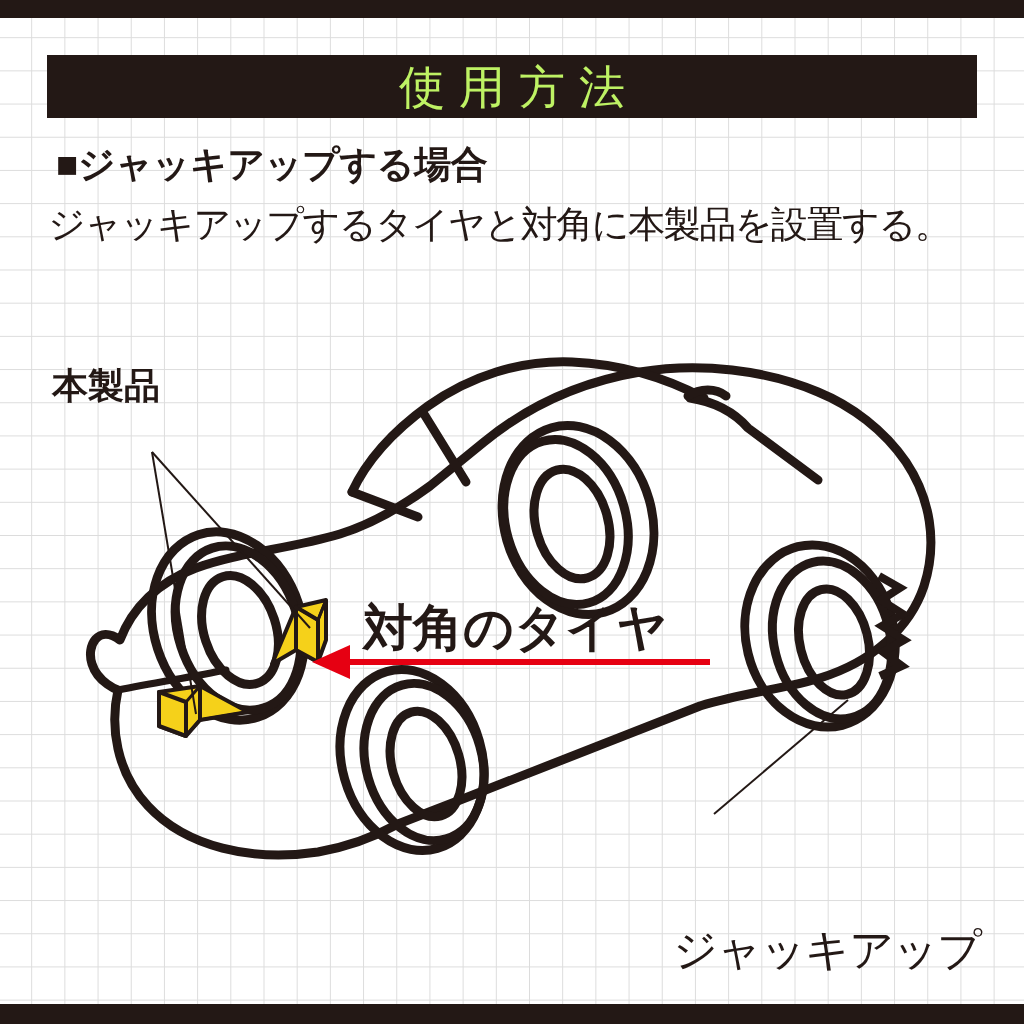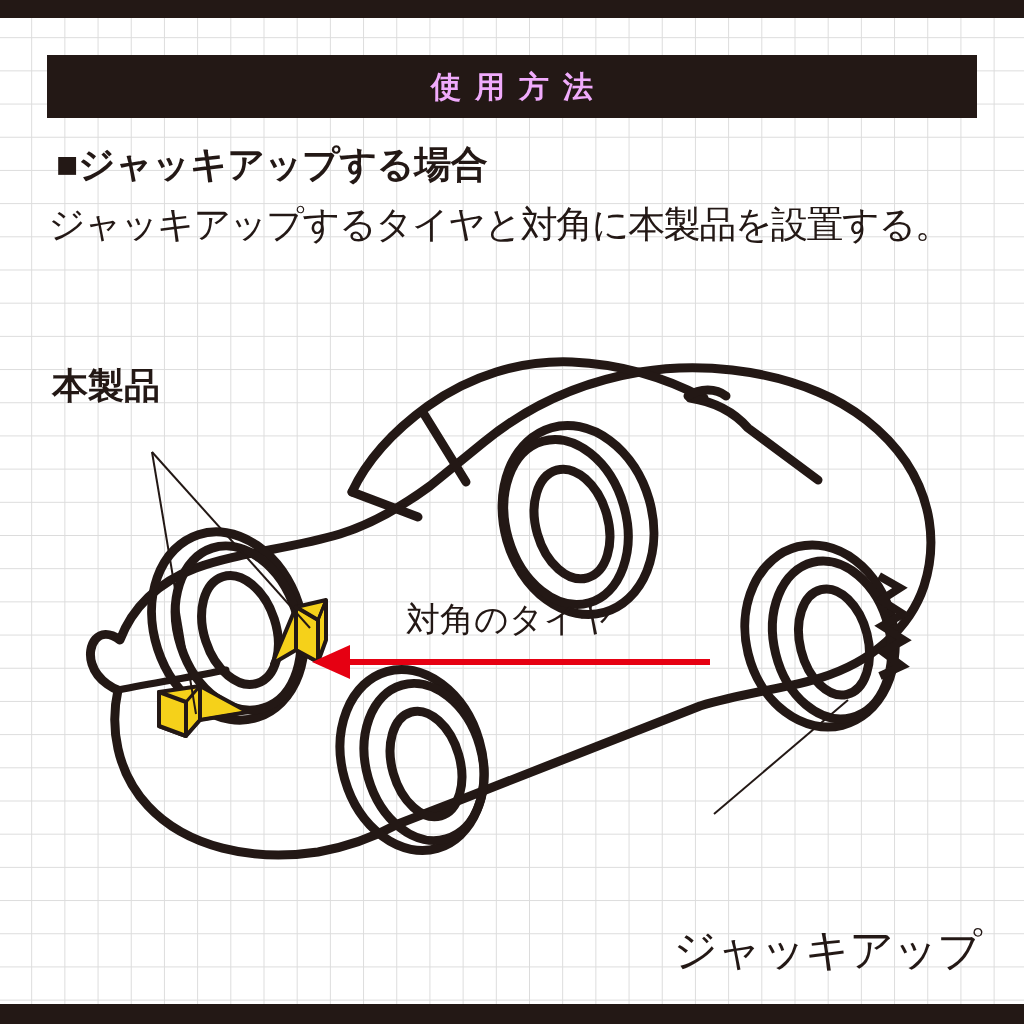--- a/index.html
+++ b/index.html
@@ -30,23 +30,23 @@
 
   
   #title-band{
     position:absolute;
     left:47px;top:55px;
     width:930px;height:63px;
     background:#231815;
     display:flex;align-items:center;justify-content:center;
   }
   #title-text{
-    color:#f0abfc;
-    font-size:30px;
-    font-weight:700;
+    color:#bef264;
+    font-size:46px;
+    font-weight:400;
     letter-spacing:14px;
     text-indent:14px;
     line-height:1;
     white-space:nowrap;
   }
 
   
   #section-heading{
     position:absolute;
     left:48px;top:146px;
@@ -83,21 +83,21 @@
     color:#231815;
     white-space:pre;
     line-height:1.12;
   }
   #label-product{
     left:52px;top:366px;
     font-size:36px;font-weight:700;letter-spacing:0px;
   }
   #label-diagonal{
     left:363px;top:600px;
-    font-size:34px;font-weight:400;letter-spacing:0px;margin-left:43px;
+    font-size:50px;font-weight:700;letter-spacing:0px;
   }
   #label-jackup{
     left:673px;top:826px;
     font-size:44px;font-weight:500;letter-spacing:-1px;
   }
   #label-jackup .ln{display:block;}
 </style>
 </head>
 <body>
 

